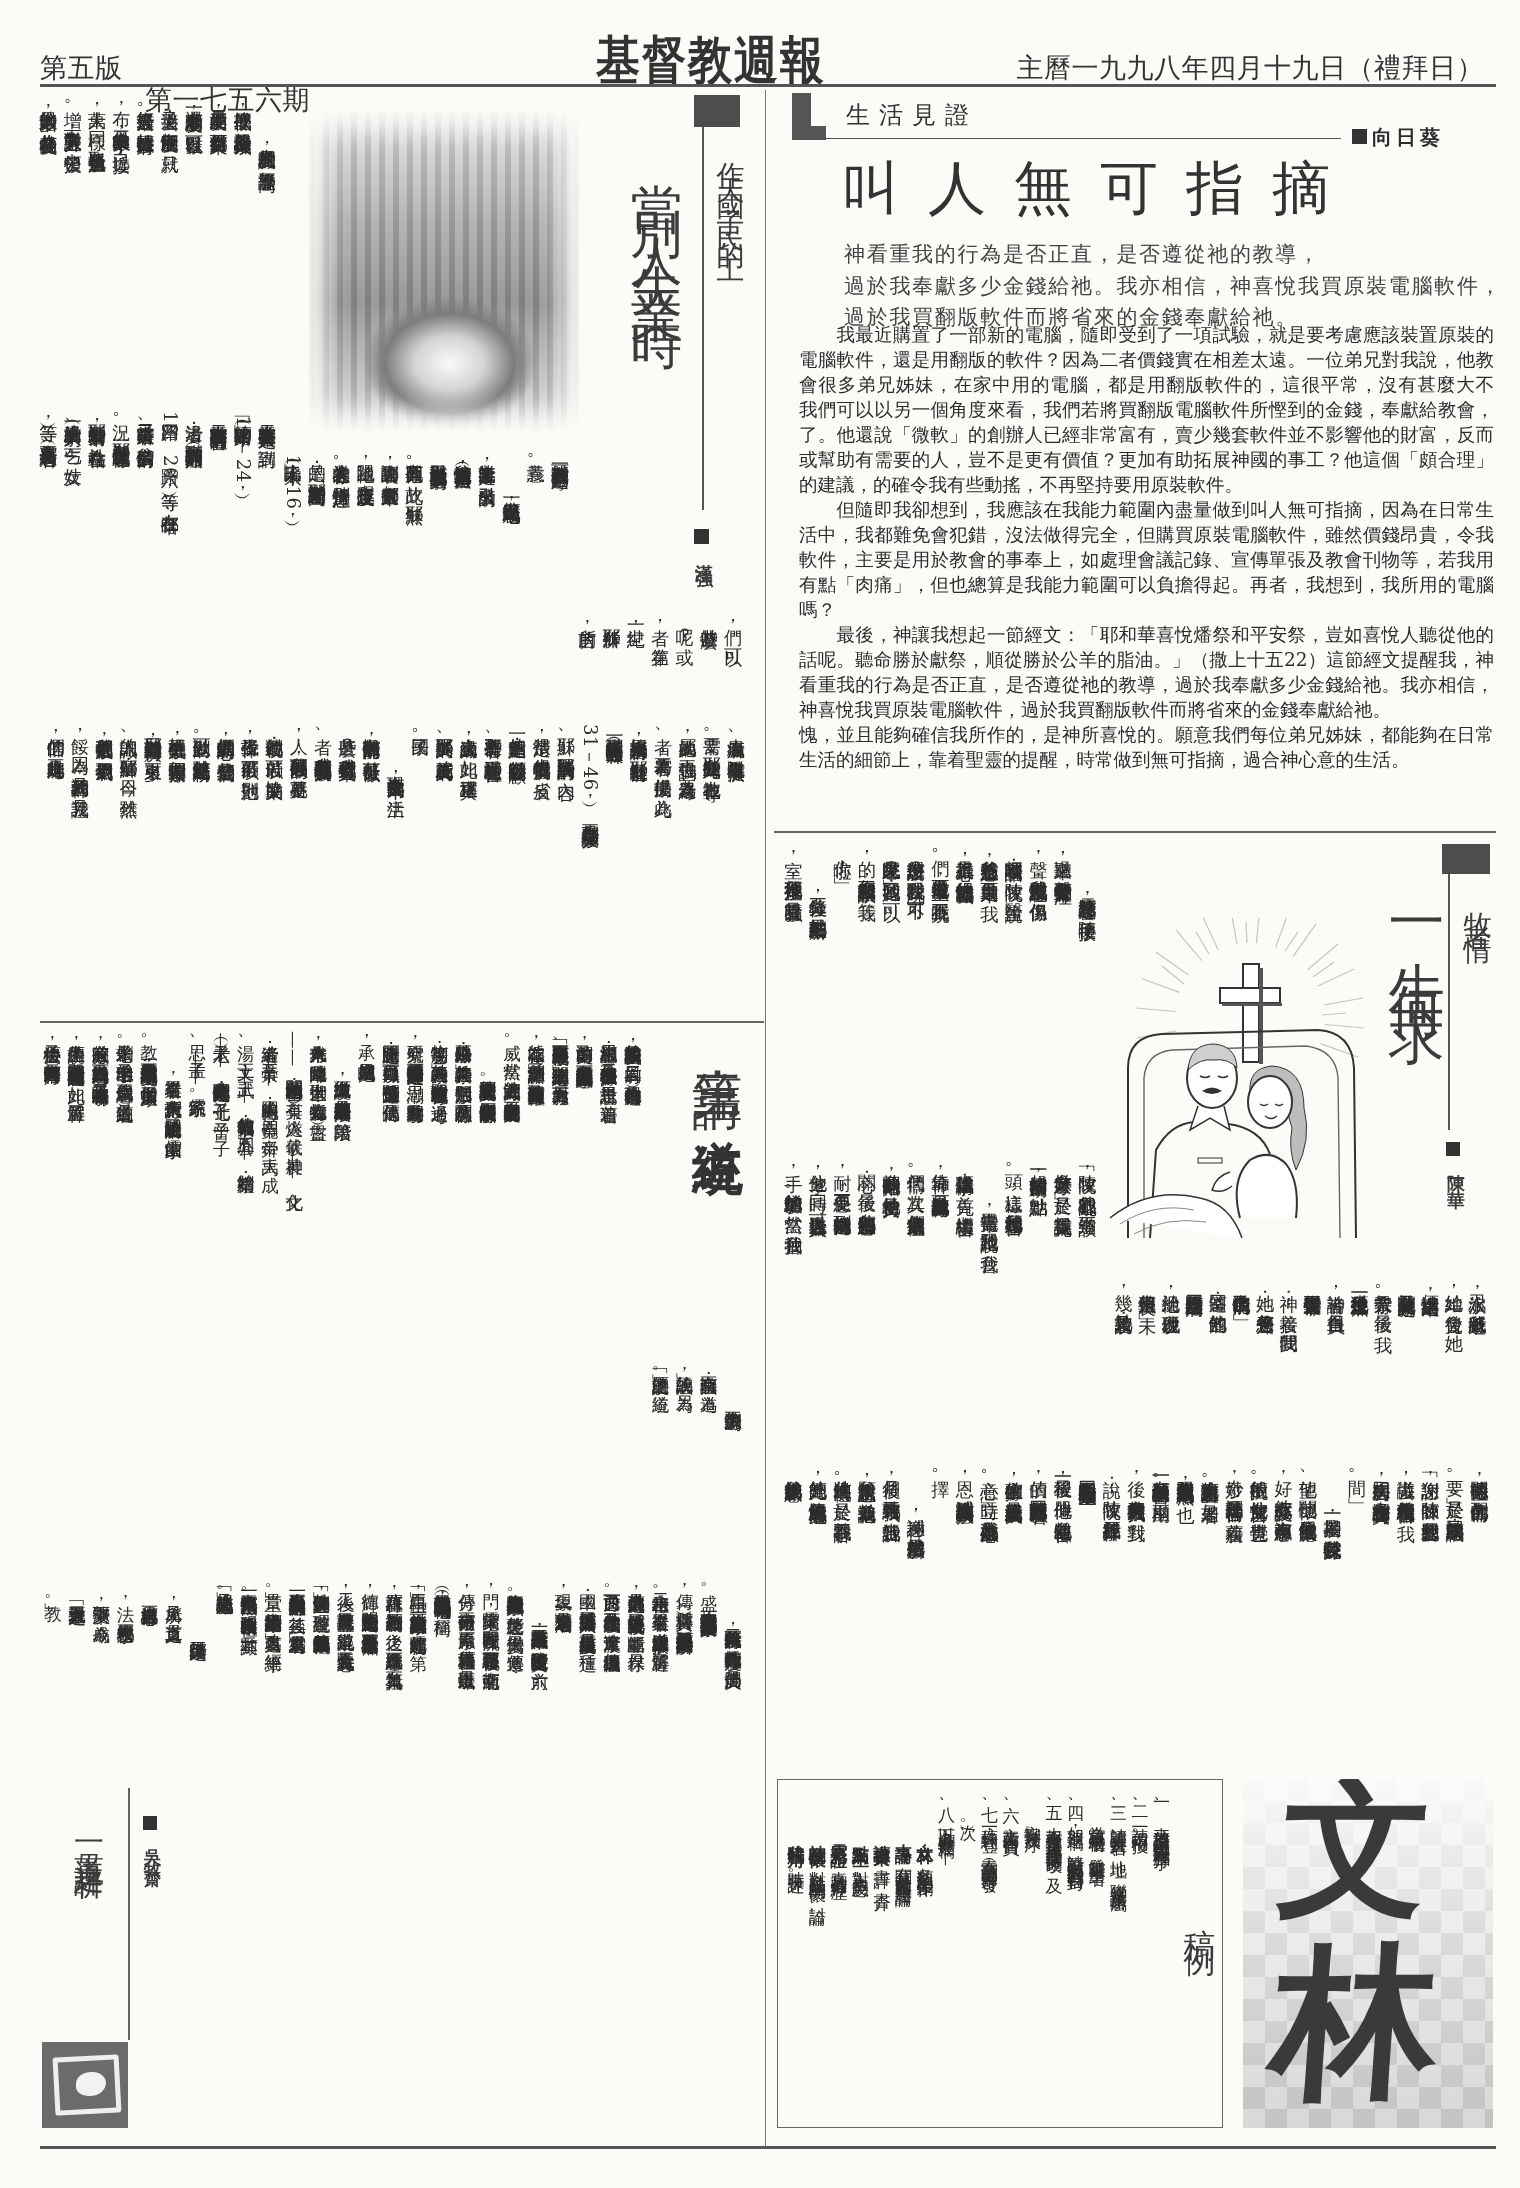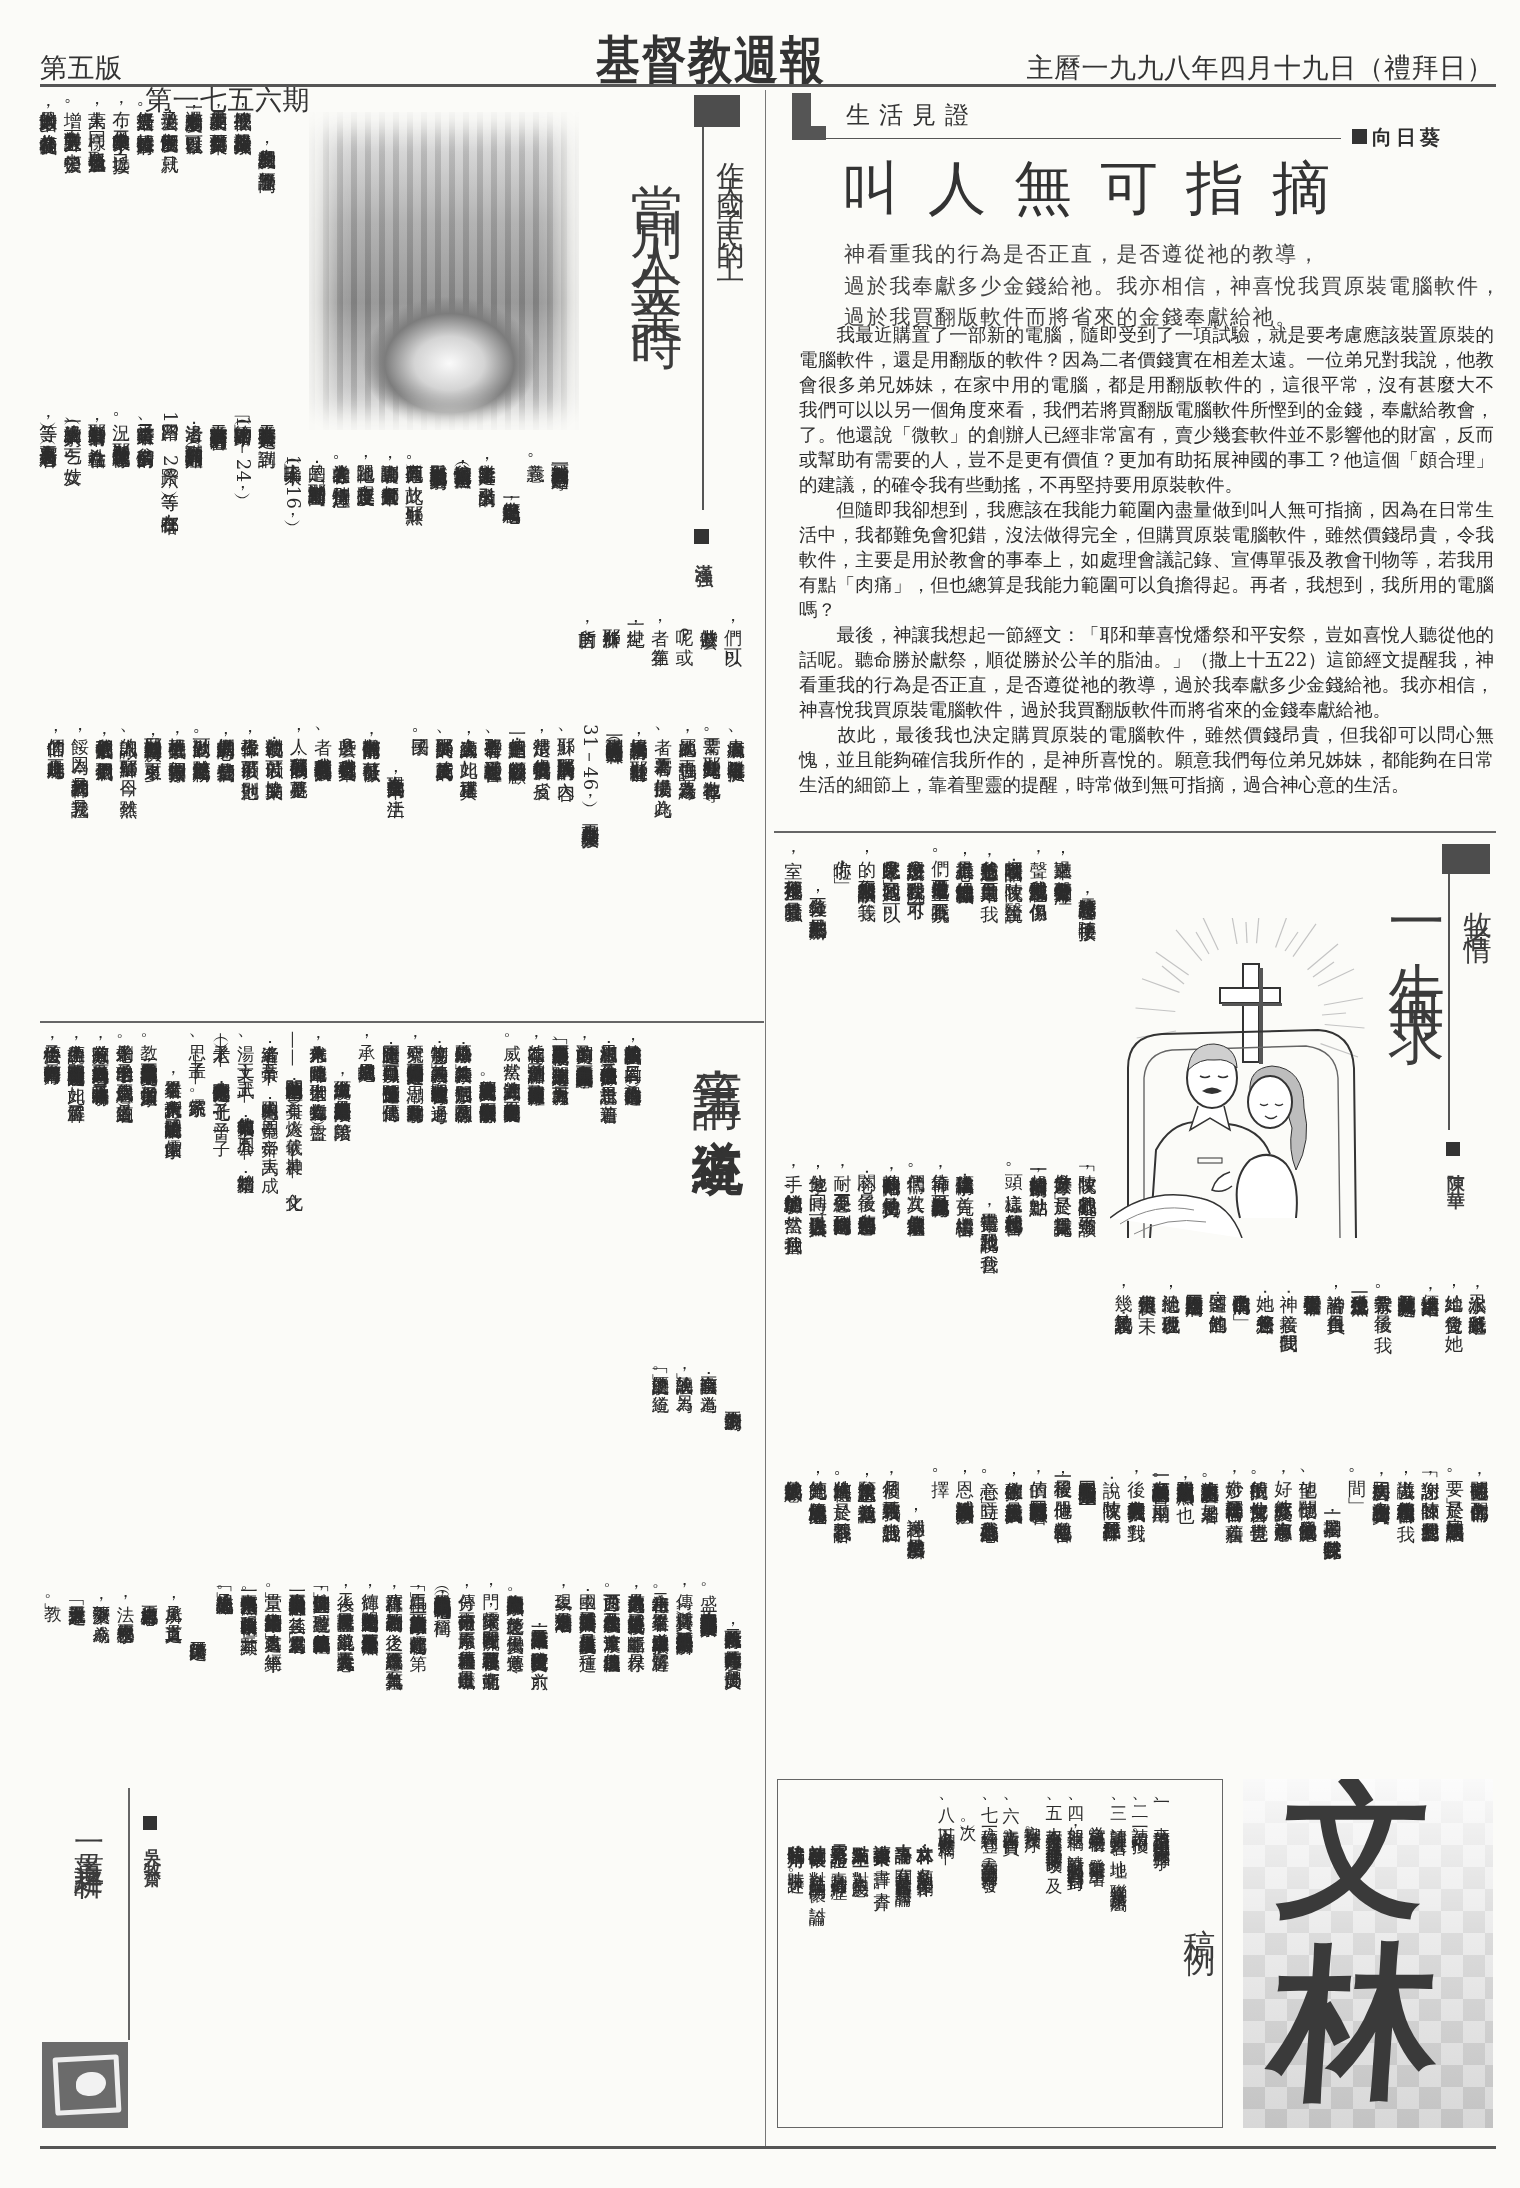--- a/index.html
+++ b/index.html
@@ -6,21 +6,21 @@
   #page{position:relative;width:1520px;height:2188px;background:#fbfbf8;overflow:hidden;
         font-family:"DejaVu Serif","Liberation Serif",serif;color:#2c2c2c;}
   .abs{position:absolute;}
   .sans{font-family:"DejaVu Sans","Liberation Sans",sans-serif;}
   .serif{font-family:"DejaVu Serif","Liberation Serif",serif;}
 
   
   .hdr{position:absolute;top:50px;font-family:"DejaVu Sans","Liberation Sans",sans-serif;font-size:27px;color:#333;white-space:nowrap;letter-spacing:.5px;}
   #hdr-edition{left:40px;}
   #hdr-issue{left:145px;margin-top:32px;}
-  #hdr-date{right:26px;}
+  #hdr-date{right:36px;}
   #masthead{left:596px;top:26px;font-size:44px;font-weight:bold;letter-spacing:2px;color:#333;
             transform:scaleY(1.18);transform-origin:top left;white-space:nowrap;font-family:"DejaVu Serif",serif;}
   .rule{position:absolute;background:#555;}
 
   
   .v{position:absolute;writing-mode:vertical-rl;color:#2c2c2c;font-family:"DejaVu Serif","Liberation Serif",serif;}
   .v > div{white-space:nowrap;}
   .v18{font-size:18px;line-height:24.3px;letter-spacing:.6px;}
   .v175{font-size:17.5px;line-height:24.2px;letter-spacing:.3px;}
   .v183{font-size:18.3px;line-height:24.5px;letter-spacing:.5px;}
@@ -297,21 +297,20 @@
           <div>有點「肉痛」，但也總算是我能力範圍可以負擔得起。再者，我想到，我所用的電腦</div>
           <div>嗎？</div>
         </div>
         <div class="grp">
           <div>　　最後，神讓我想起一節經文：「耶和華喜悅燔祭和平安祭，豈如喜悅人聽從他的</div>
           <div>話呢。聽命勝於獻祭，順從勝於公羊的脂油。」（撒上十五22）這節經文提醒我，神</div>
           <div>看重我的行為是否正直，是否遵從祂的教導，過於我奉獻多少金錢給祂。我亦相信，</div>
           <div>神喜悅我買原裝電腦軟件，過於我買翻版軟件而將省來的金錢奉獻給祂。</div>
         </div>
         <div class="grp">
-          <div>　　故此，最後我也決定購買原裝的電腦軟件，雖然價錢昂貴，但我卻可以問心無</div>
           <div>愧，並且能夠確信我所作的，是神所喜悅的。願意我們每位弟兄姊妹，都能夠在日常</div>
           <div>生活的細節上，靠着聖靈的提醒，時常做到無可指摘，過合神心意的生活。</div>
         </div>
       </div>
   </section>
   <div class="rule" style="left:774px;top:831px;width:722px;height:2px;background:#666;"></div>
 
   <section>
     <div class="abs" id="series-block-right"></div>
     <div class="abs" id="series-line-right"></div>

